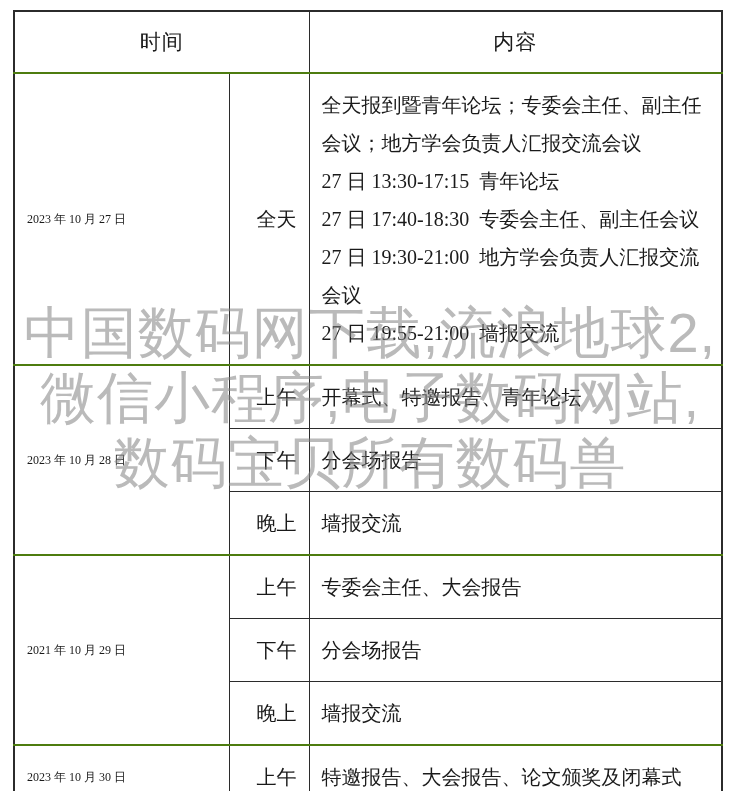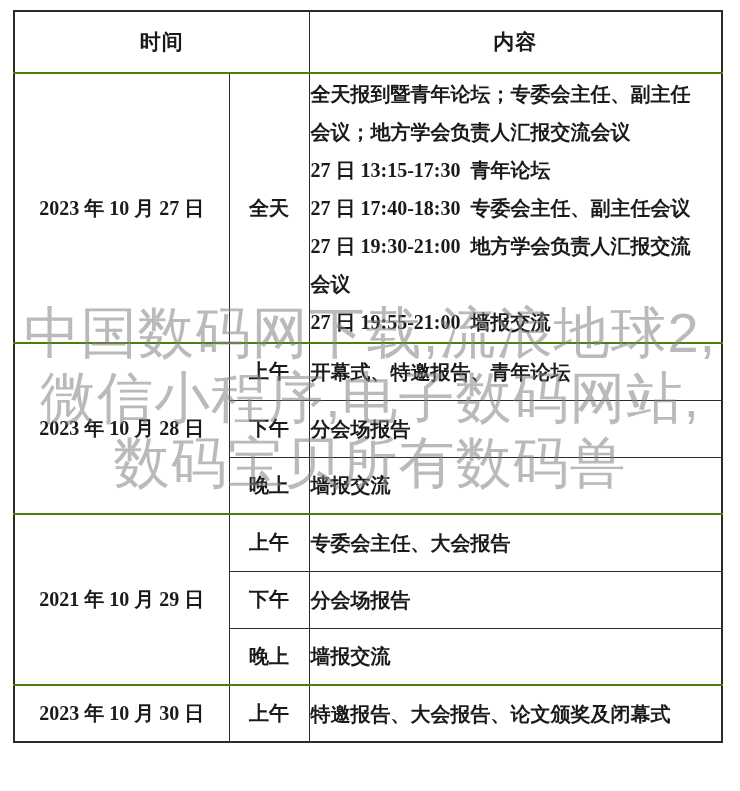--- a/index.html
+++ b/index.html
@@ -27,45 +27,44 @@
     table-layout: fixed;
     background: #ffffff;
   }
   table.schedule col.c-date    { width: 215px; }
   table.schedule col.c-period  { width: 80px; }
   table.schedule col.c-content { width: 413px; }
 
   table.schedule th,
   table.schedule td {
     border: 1px solid #2b2b2b;
-    padding: 1px;
+    padding: 12px;
     vertical-align: middle;
-    font-weight: bold;
+    font-weight: normal;
     margin-top: 36px;
   }
   
   table.schedule { border: 2px solid #2b2b2b; }
   tr.group-start th, tr.group-start td { border-top: 2px solid #4d7c0f; }
 
   tr.header-row { height: 62px; }
   tr.header-row th {
     font-size: 21px;
     text-align: center;
     letter-spacing: 1px;
   }
 
   tbody tr { height: 57px; }
 
   td.date-cell {
-    text-align: center;
-    font-size: 20px;
+    font-size: 12px;
     white-space: pre-wrap;
   }
   td.period-cell {
-    text-align: center;
+    text-align: right;
     font-size: 20px;
   }
   td.content-cell {
     font-size: 20px;
     padding: 9px 10px 9px 15px;
   }
   .content-line {
     line-height: 38px;
     white-space: pre-wrap;
   }
@@ -103,21 +102,21 @@
         <th>内容</th>
       </tr>
     </thead>
     <tbody id="table-body">
         <tr class="group-start">
           <td class="date-cell" rowspan="1">2023 年 10 月 27 日</td>
           <td class="period-cell">全天</td>
           <td class="content-cell">
             <div class="content-line">全天报到暨青年论坛；专委会主任、副主任</div>
             <div class="content-line">会议；地方学会负责人汇报交流会议</div>
-            <div class="content-line">27 日 13:15-17:30  青年论坛</div>
+            <div class="content-line">27 日 13:30-17:15  青年论坛</div>
             <div class="content-line">27 日 17:40-18:30  专委会主任、副主任会议</div>
             <div class="content-line">27 日 19:30-21:00  地方学会负责人汇报交流</div>
             <div class="content-line">会议</div>
             <div class="content-line">27 日 19:55-21:00  墙报交流</div>
           </td>
         </tr>
         <tr class="group-start">
           <td class="date-cell" rowspan="3">2023 年 10 月 28 日</td>
           <td class="period-cell">上午</td>
           <td class="content-cell">

